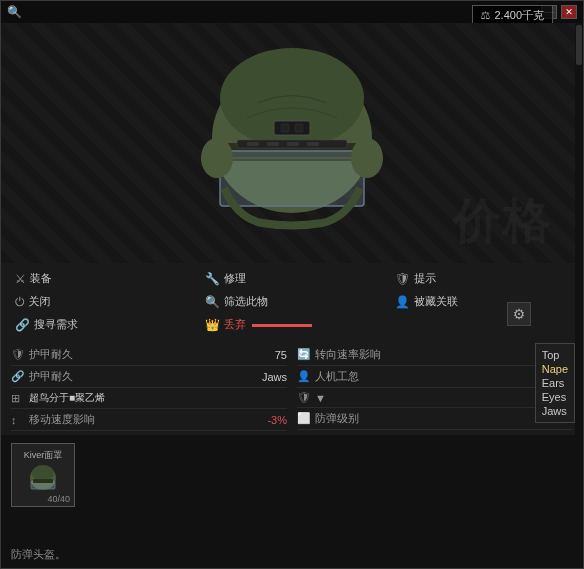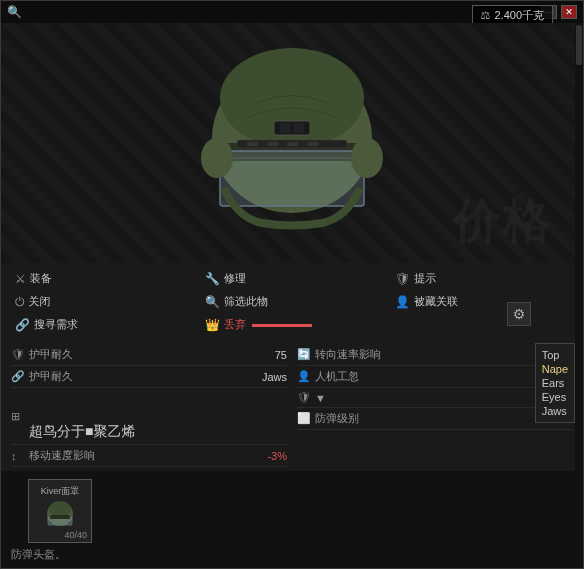--- a/index.html
+++ b/index.html
@@ -210,21 +210,21 @@
       font-size: 11px;
       color: #999;
       display: flex;
       align-items: center;
       gap: 2px;
     }
 
     
     .inventory-area {
       background: #111;
-      padding: 8px 27px;
+      padding: 8px 10px;
       flex: 1;
       position: relative;
     }
     .inventory-grid {
       display: flex;
       gap: 4px;
       height: 64px;
     }
     .inv-slot {
       width: 64px;
@@ -418,21 +418,21 @@
           <span class="stat-label">护甲耐久</span>
           <span class="stat-value">75</span>
         </div>
         <div class="stat-row">
           <span class="stat-icon">🔗</span>
           <span class="stat-label">护甲耐久</span>
           <span class="stat-value">Jaws</span>
         </div>
         <div class="stat-row">
           <span class="stat-icon">⊞</span>
-          <span class="stat-value" style="font-size:14px;margin-top:32px;">超鸟分于■聚乙烯</span>
+          <span class="stat-value" style="font-size:10px;">超鸟分于■聚乙烯</span>
         </div>
         <div class="stat-row">
           <span class="stat-icon">↕</span>
           <span class="stat-label">移动速度影响</span>
           <span class="stat-value negative">-3%</span>
         </div>
       </div>
 
       <div>
         <div class="stat-row">

